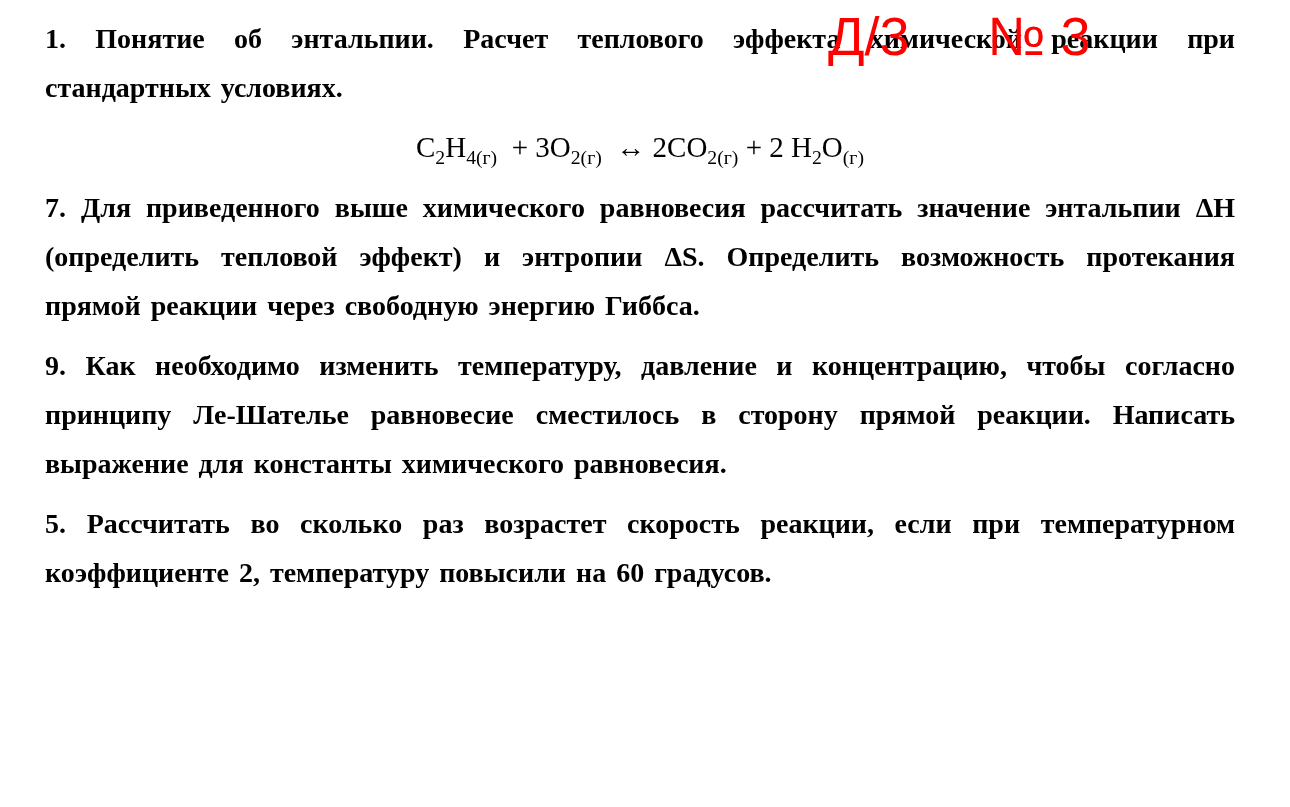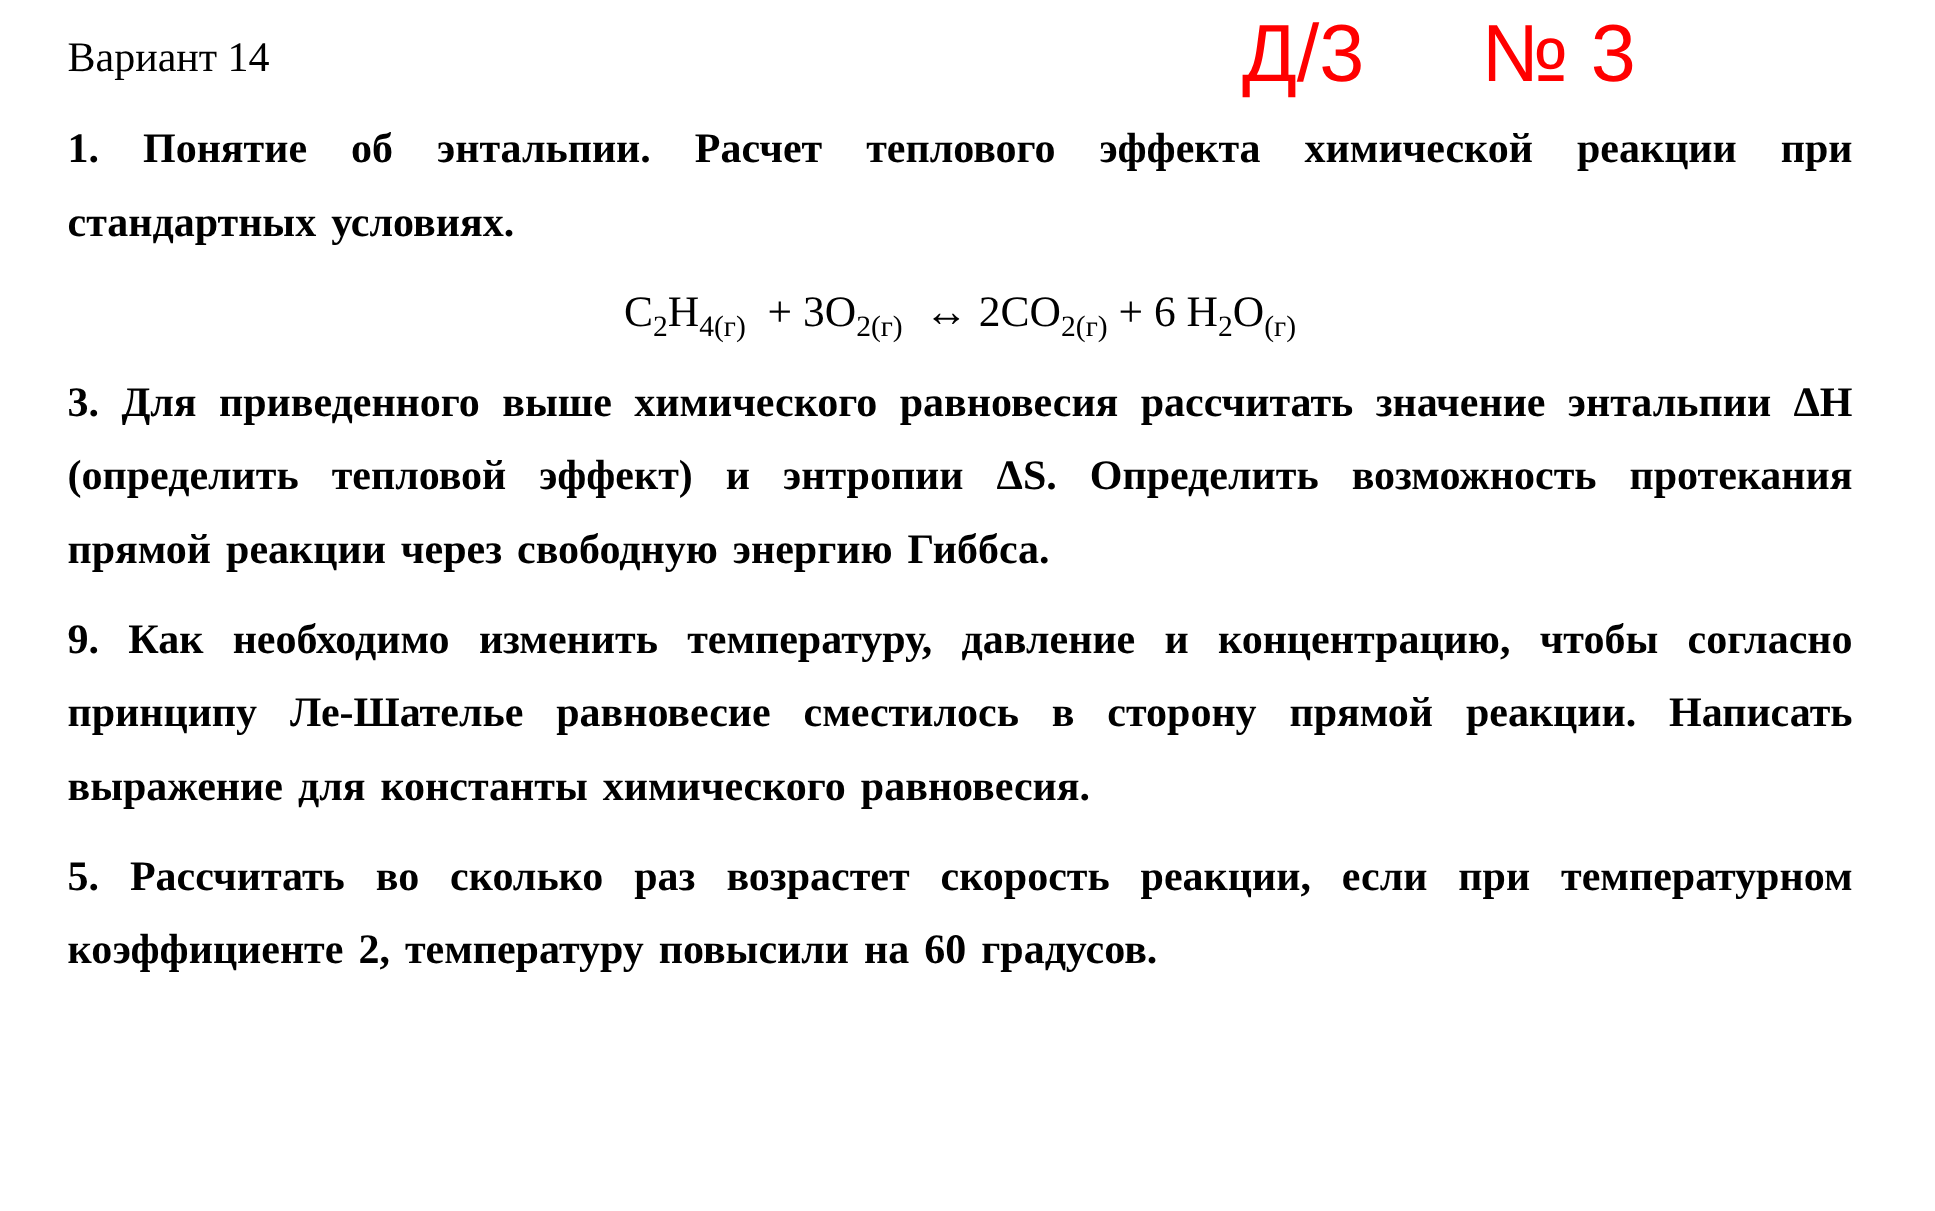--- a/index.html
+++ b/index.html
@@ -59,26 +59,25 @@
 </head>
 <body>
 
 <div class="document">
 
   <div class="annotation">
     <span>Д/3</span>
     <span>№ 3</span>
   </div>
 
-  <h1 class="variant-title">Вариант 14</h1>
 
   <p class="para">1. Понятие об энтальпии. Расчет теплового эффекта химической реакции при стандартных условиях.</p>
 
-  <div class="equation"><span>C</span><sub>2</sub><span>H</span><sub>4(г)</sub><span>  + 3O</span><sub>2(г)</sub><span>  ↔ 2CO</span><sub>2(г)</sub><span> + 6 H</span><sub>2</sub><span>O</span><sub>(г)</sub></div>
+  <div class="equation"><span>C</span><sub>2</sub><span>H</span><sub>4(г)</sub><span>  + 3O</span><sub>2(г)</sub><span>  ↔ 2CO</span><sub>2(г)</sub><span> + 2 H</span><sub>2</sub><span>O</span><sub>(г)</sub></div>
 
-  <p class="para">3. Для приведенного выше химического равновесия рассчитать значение энтальпии ΔH (определить тепловой эффект) и энтропии ΔS. Определить возможность протекания прямой реакции через свободную энергию Гиббса.</p>
+  <p class="para">7. Для приведенного выше химического равновесия рассчитать значение энтальпии ΔH (определить тепловой эффект) и энтропии ΔS. Определить возможность протекания прямой реакции через свободную энергию Гиббса.</p>
 
 
   <p class="para">9. Как необходимо изменить температуру, давление и концентрацию, чтобы согласно принципу Ле-Шателье равновесие сместилось в сторону прямой реакции. Написать выражение для константы химического равновесия.</p>
 
   <p class="para">5. Рассчитать во сколько раз возрастет скорость реакции, если при температурном коэффициенте 2, температуру повысили на 60 градусов.</p>
 
 </div>
 
 </body></html>

